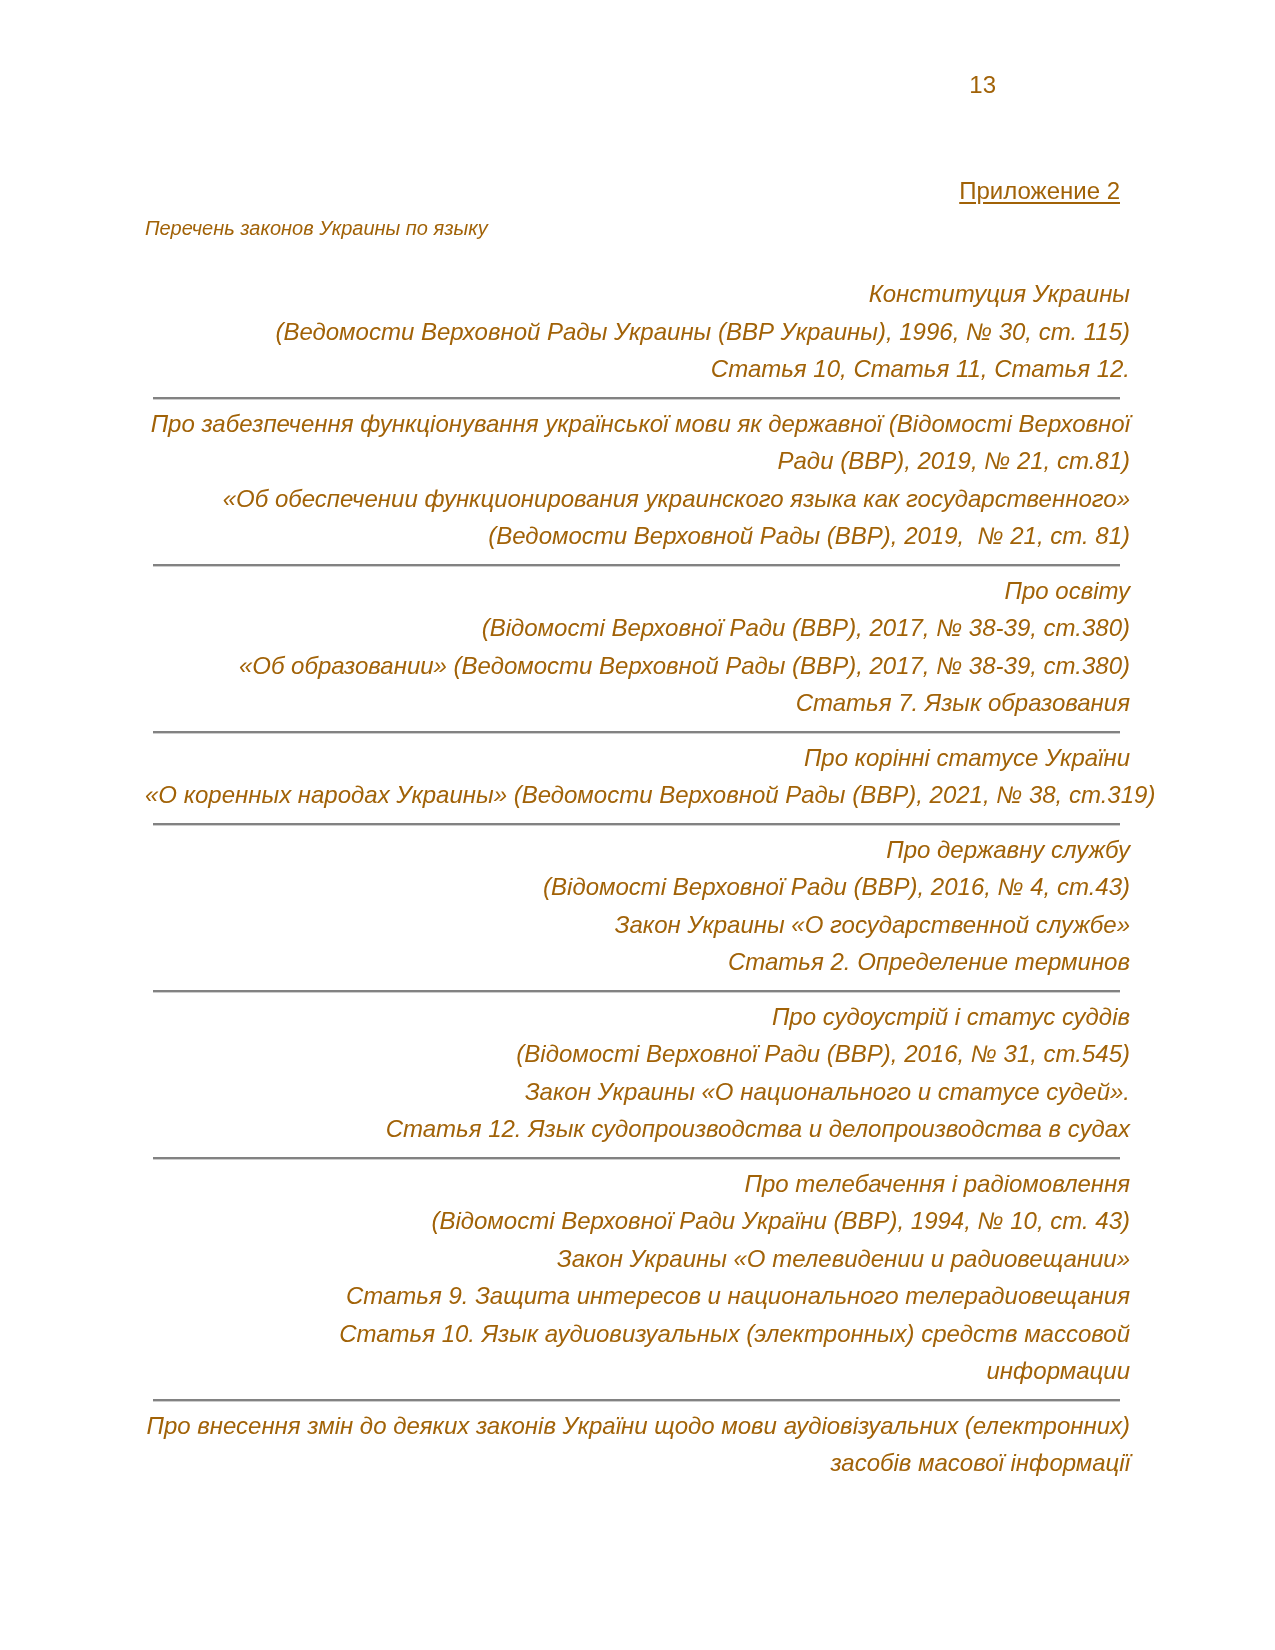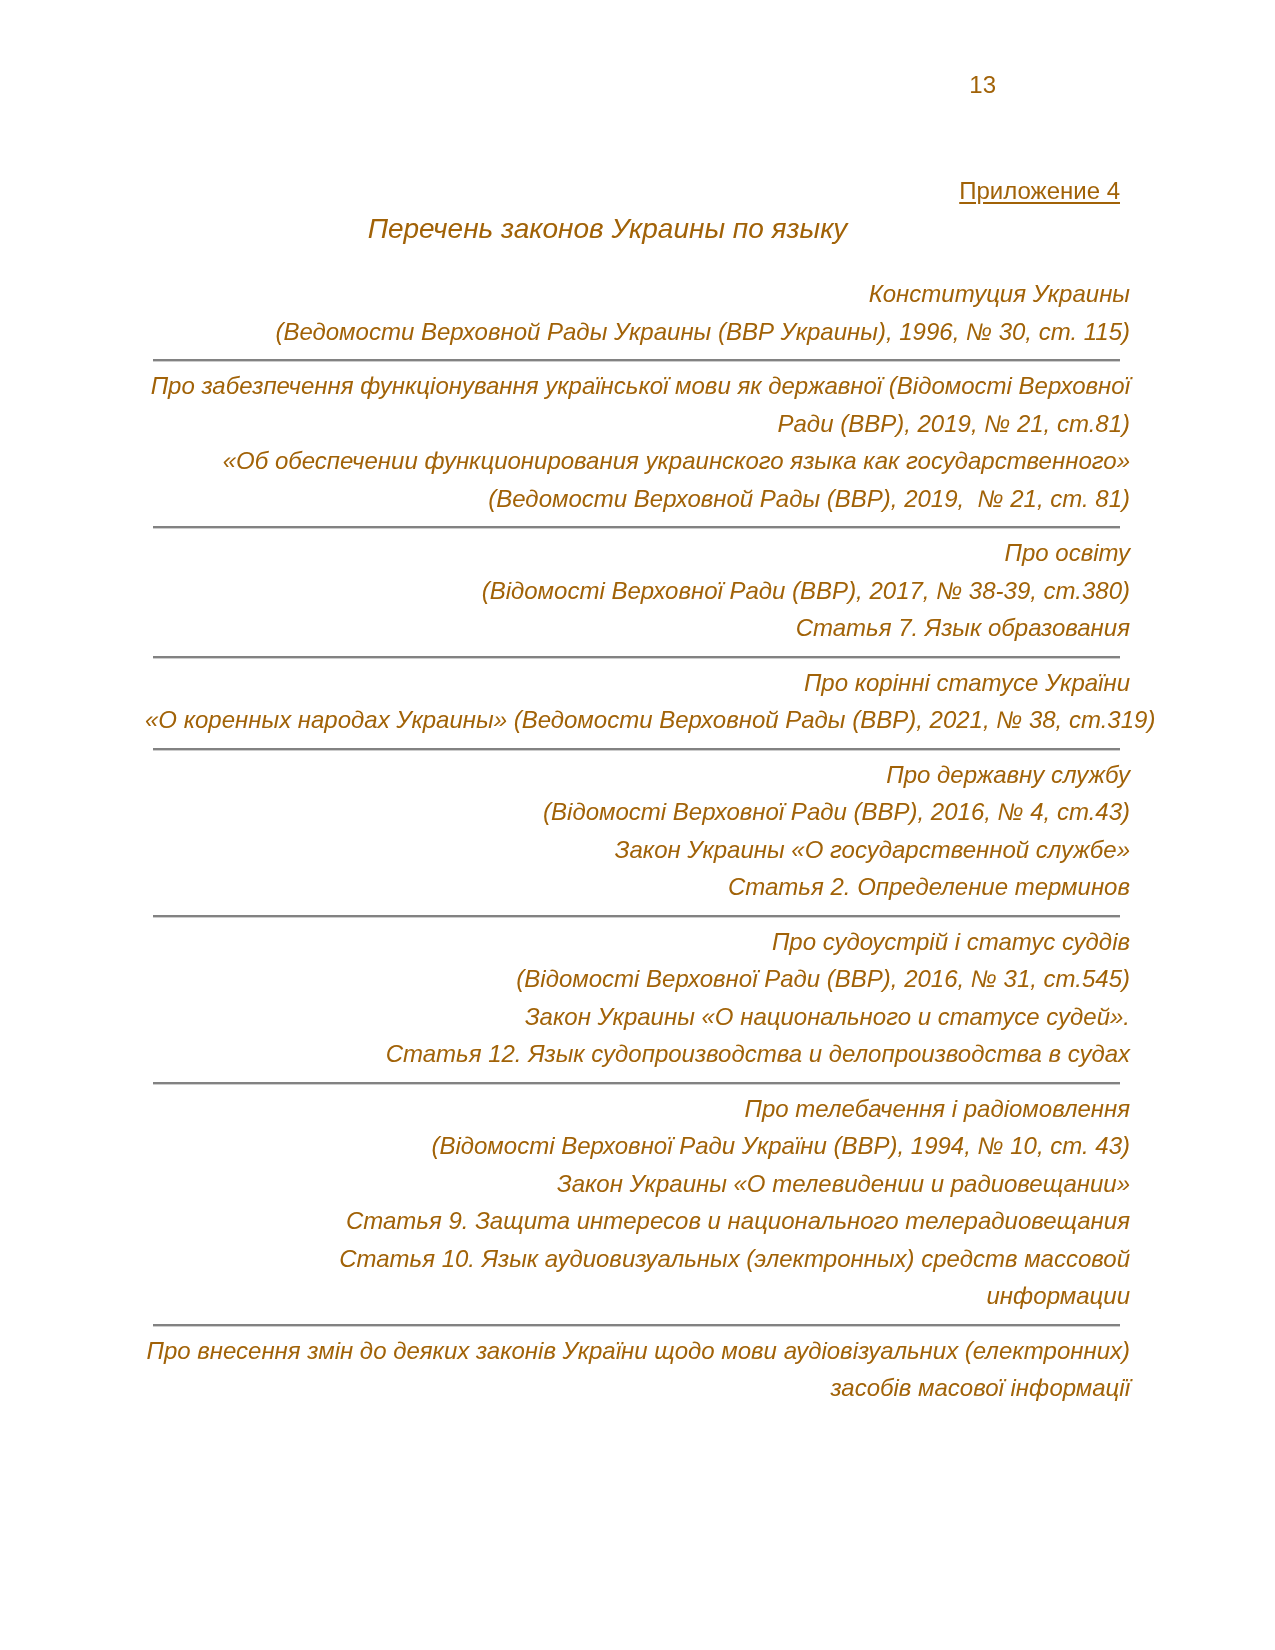--- a/index.html
+++ b/index.html
@@ -36,22 +36,21 @@
     font-size: 24px;
     line-height: 37.5px;
     font-style: normal;
   }
   .appendix-text {
     text-decoration: underline;
     text-underline-offset: 3px;
   }
   .doc-title {
     margin: 0 50px 0 0;
-    text-align: center;
-    font-size: 28px;
+    font-size: 20px;
     line-height: 37.5px;
     font-style: italic;
   }
   .doc-body {
     position: absolute;
     top: 275px;
     left: 145px;
     width: 985px;
     text-align: right;
   }
@@ -72,45 +71,47 @@
   }
 </style>
 </head>
 <body>
 
 <div class="page">
 
   <div class="page-number">13</div>
 
   <div class="header">
-    <p class="appendix-line"><span class="appendix-text">Приложение 4</span></p>
+    <p class="appendix-line"><span class="appendix-text">Приложение 2</span></p>
     <p class="doc-title">Перечень законов Украины по языку</p>
   </div>
 
   <div class="doc-body">
 
     <section class="law">
       <div class="line">Конституция Украины</div>
       <div class="line">(Ведомости Верховной Рады Украины (ВВР Украины), 1996, № 30, ст. 115)</div>
+      <div class="line">Статья 10, Статья 11, Статья 12.</div>
     </section>
 
     <div class="rule"></div>
 
     <section class="law">
       <div class="line">Про забезпечення функціонування української мови як державної (Відомості Верховної</div>
       <div class="line">Ради (ВВР), 2019, № 21, ст.81)</div>
       <div class="line">«Об обеспечении функционирования украинского языка как государственного»</div>
       <div class="line">(Ведомости Верховной Рады (ВВР), 2019,  № 21, ст. 81)</div>
     </section>
 
     <div class="rule"></div>
 
     <section class="law">
       <div class="line">Про освіту</div>
       <div class="line">(Відомості Верховної Ради (ВВР), 2017, № 38-39, ст.380)</div>
+      <div class="line">«Об образовании» (Ведомости Верховной Рады (ВВР), 2017, № 38-39, ст.380)</div>
       <div class="line">Статья 7. Язык образования</div>
     </section>
 
     <div class="rule"></div>
 
     <section class="law">
       <div class="line">Про корінні статусе України</div>
       <div class="line">«О коренных народах Украины» (Ведомости Верховной Рады (ВВР), 2021, № 38, ст.319)</div>
     </section>
 

